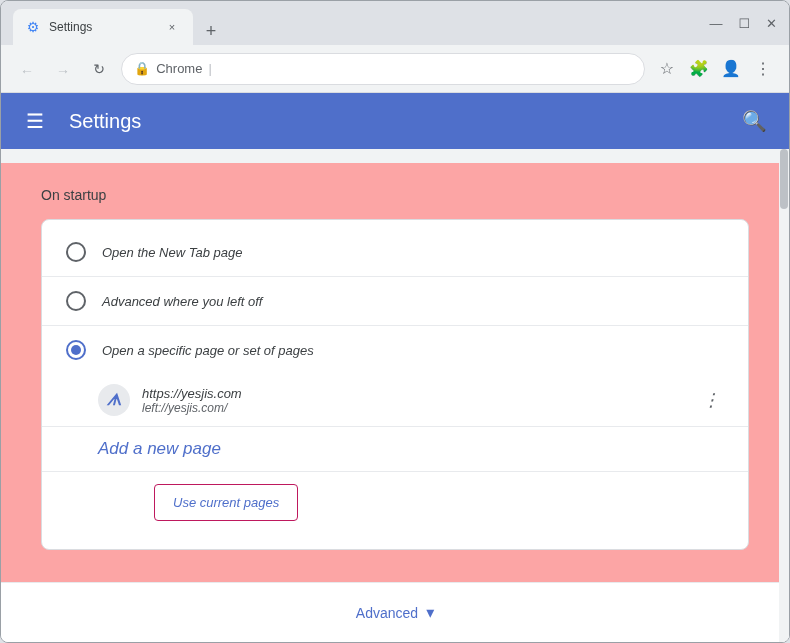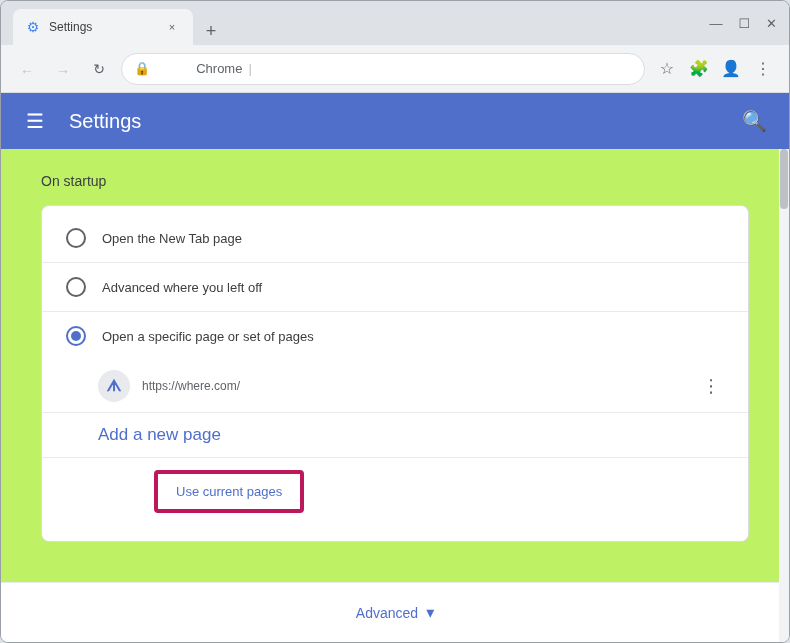--- a/index.html
+++ b/index.html
@@ -144,21 +144,20 @@
     }
 
     .url-lock {
       color: #5f6368;
       font-size: 13px;
     }
 
     .url-chrome {
       color: #5f6368;
       font-size: 13px;
-      margin-left: 40px;
     }
 
     .url-separator {
       color: #bdc1c6;
       font-size: 13px;
     }
 
     .url-text {
       font-size: 13px;
       color: #3c4043;
@@ -218,39 +217,41 @@
       width: 36px;
       height: 36px;
       display: flex;
       align-items: center;
       justify-content: center;
     }
 
     
     .settings-content {
       flex: 1;
-      background: #bef264;
+      background: #fca5a5;
       overflow-y: auto;
       padding: 24px 40px;
       position: relative;
+      margin-top: 14px;
     }
 
     .section-title {
       font-size: 14px;
       color: #3c4043;
       font-weight: 500;
       margin-bottom: 16px;
     }
 
     .options-card {
       border: 1px solid #dadce0;
       border-radius: 8px;
       padding: 8px 0;
       background: #fff;
       position: relative;
+      font-style: italic;
     }
 
     
     .watermark {
       position: absolute;
       bottom: 20px;
       left: 50%;
       transform: translateX(-50%);
       opacity: 0.08;
       font-size: 120px;
@@ -363,21 +364,21 @@
       position: relative;
       z-index: 1;
     }
 
     .use-current-pages {
       display: inline-block;
       padding: 10px 18px;
       margin: 4px 0 12px 56px;
       font-size: 13px;
       color: #4f6fca;
-      border: 4px solid #be185d;
+      border: 1px solid #be185d;
       border-radius: 4px;
       cursor: pointer;
       position: relative;
       z-index: 1;
     }
 
     
     .advanced-section {
       display: flex;
       justify-content: center;
@@ -516,21 +517,22 @@
           </div>
           <span class="radio-label">Open a specific page or set of pages</span>
         </div>
 
         
         <div class="page-entry">
           <div class="page-favicon">
             <span class="page-favicon-icon">ᗑ</span>
           </div>
           <div class="page-info">
-            <div class="page-url">https://where.com/</div>
+            <div class="page-name">https://yesjis.com</div>
+            <div class="page-url">left://yesjis.com/</div>
           </div>
           <div class="more-icon">⋮</div>
         </div>
 
         <div class="divider"></div>
 
         
         <div class="action-link">Add a new page</div>
 
         <div class="divider"></div>

